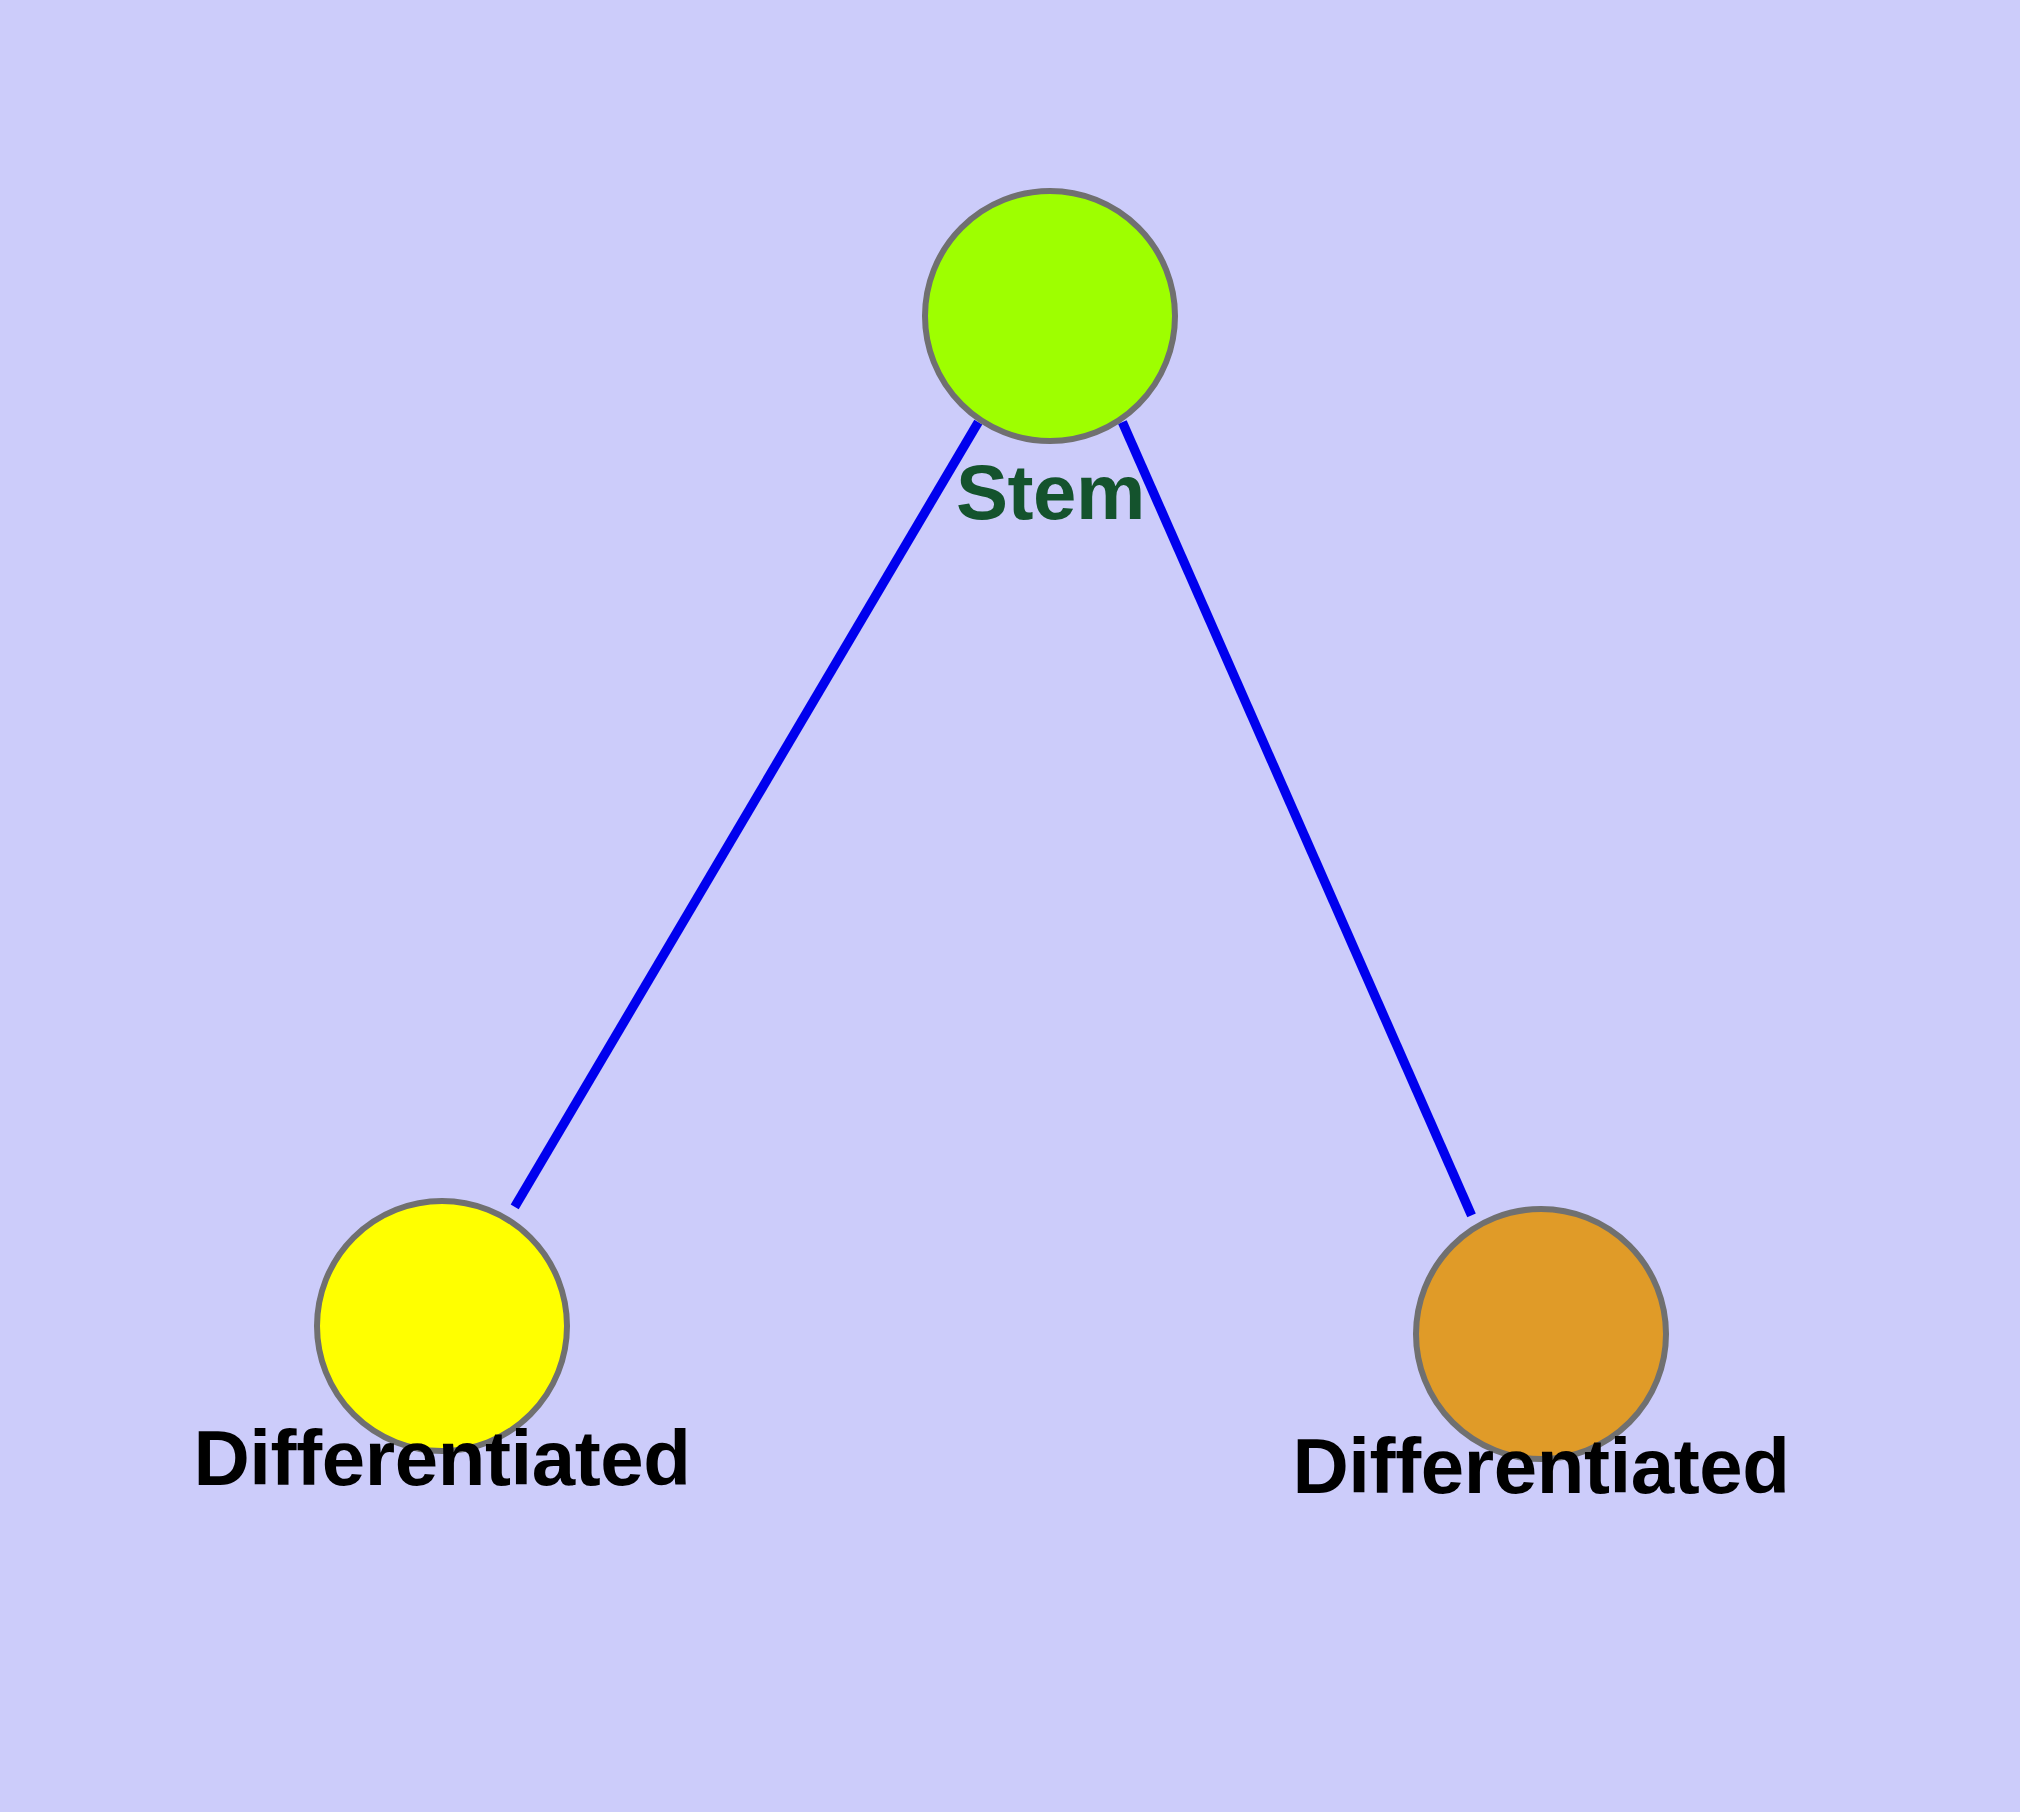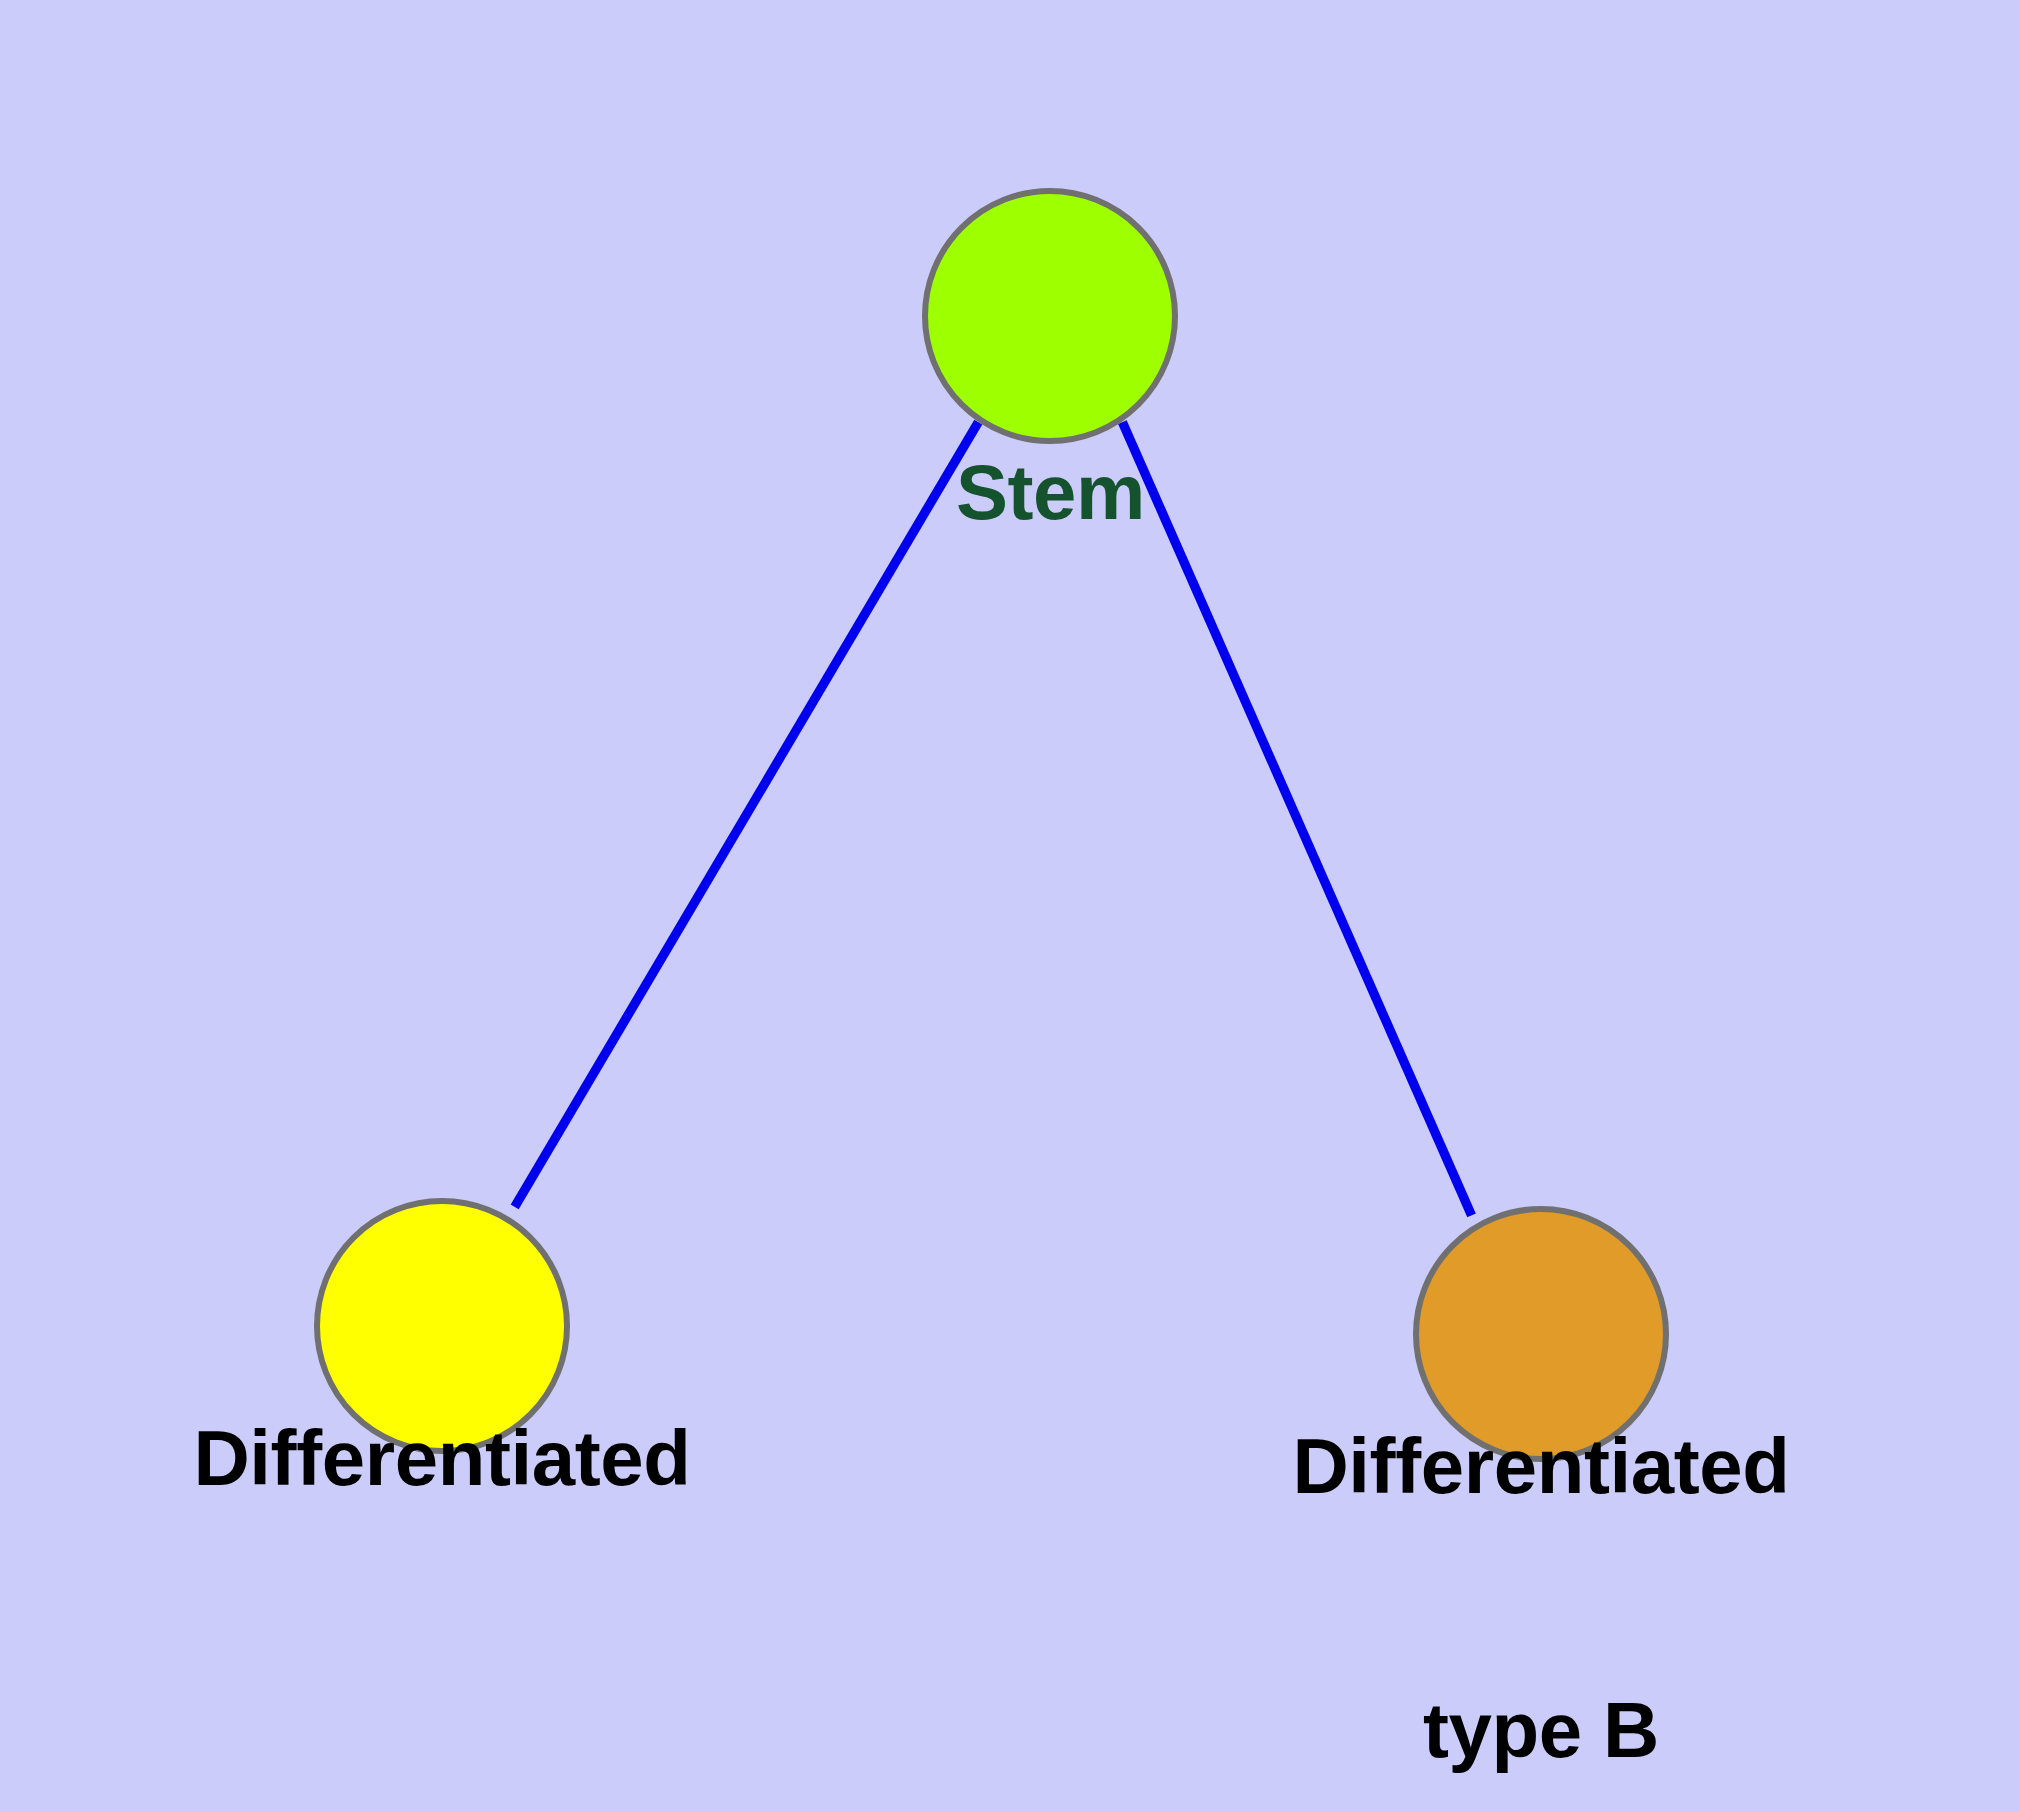--- a/index.html
+++ b/index.html
@@ -107,17 +107,16 @@
   <div class="node-label" id="label-stem" style="left: 881px; top: 272px; color: #14532d;">
     <span class="label-line">Stem</span>
   </div>
 
   <div class="node-label" id="label-type-a" style="left: 18px; top: 1238px; color: rgb(0, 0, 0);">
     <span class="label-line">Differentiated</span>
   </div>
 
   <div class="node-label" id="label-type-b" style="left: 1117px; top: 1246px; color: rgb(0, 0, 0);">
     <span class="label-line">Differentiated</span>
-    <span class="label-line">type B</span>
   </div>
 
 </div>
 
 
 </body></html>

